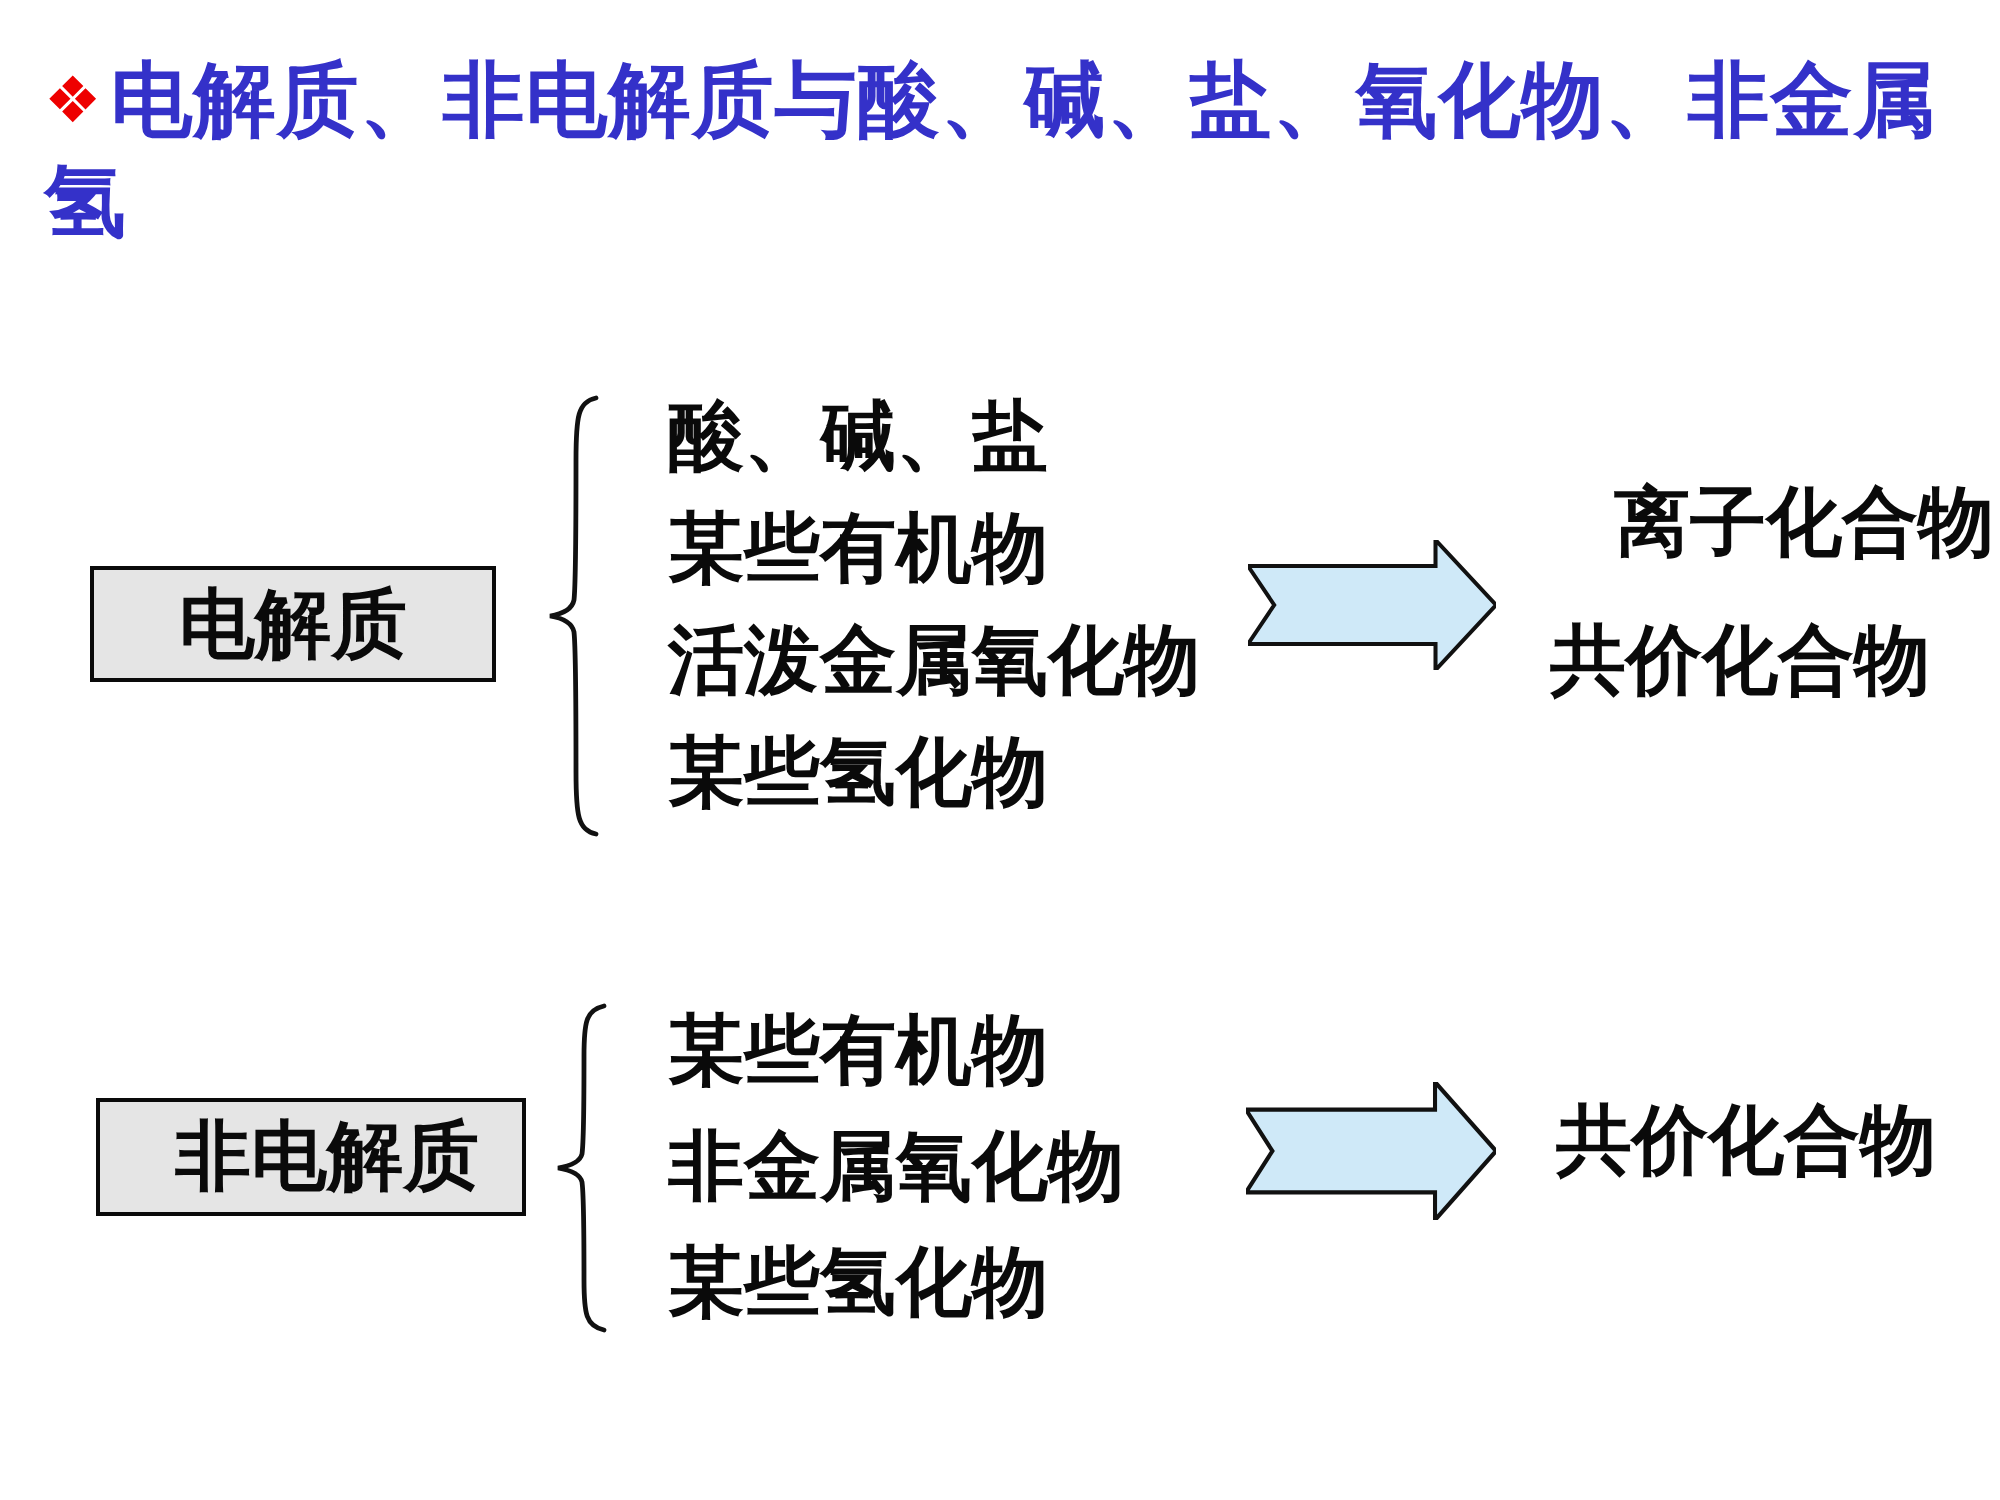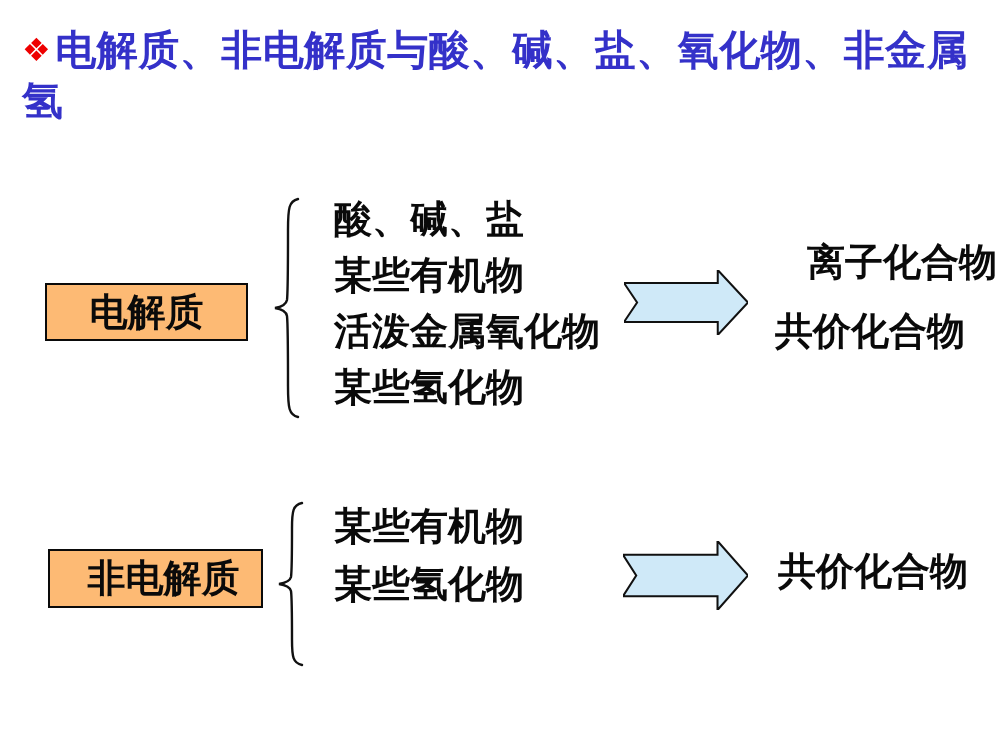--- a/index.html
+++ b/index.html
@@ -29,21 +29,21 @@
     color: #ee0000;
     font-size: 32px;
     margin-right: 4px;
     position: relative;
     top: -3px;
     font-family: "DejaVu Sans", sans-serif;
   }
   .box {
     position: absolute;
     border: 2px solid #0a0a0a;
-    background: #fdba74;
+    background: #e5e5e5;
     display: flex;
     align-items: center;
     justify-content: center;
     font-size: 38px;
   }
   .box1 { left: 45px; top: 283px; width: 203px; height: 58px; }
   .box2 { left: 48px; top: 549px; width: 215px; height: 59px; padding-left: 16px; }
   .list {
     position: absolute;
     left: 322px;
@@ -105,20 +105,21 @@
   <div class="box box2">
     <span>非电解质</span>
   </div>
 
   <svg class="brace brace2" width="30" height="168" viewBox="0 0 30 168">
     <path d="M 27,3 C 18,5 17,11 17,28 C 17,56 17,70 16,77 C 15,81 10,83 4,84 C 10,85 15,87 16,91 C 17,98 17,112 17,140 C 17,157 18,163 27,165" fill="none" stroke="#111111" stroke-width="2.4" stroke-linecap="round"></path>
   </svg>
 
   <div class="list list2">
     <div class="li">某些有机物</div>
+    <div class="li">非金属氧化物</div>
     <div class="li">某些氢化物</div>
   </div>
 
   <svg class="arrow arrow2" width="125" height="69" viewBox="0 0 123 65" preserveAspectRatio="none">
     <polygon points="0,13 93,13 93,0 123,32.5 93,65 93,52 0,52 13,32.5" fill="#cfe9f8" stroke="#111111" stroke-width="2" stroke-linejoin="miter"></polygon>
   </svg>
 
   <div class="out out2a">共价化合物</div>
 
 </div>

